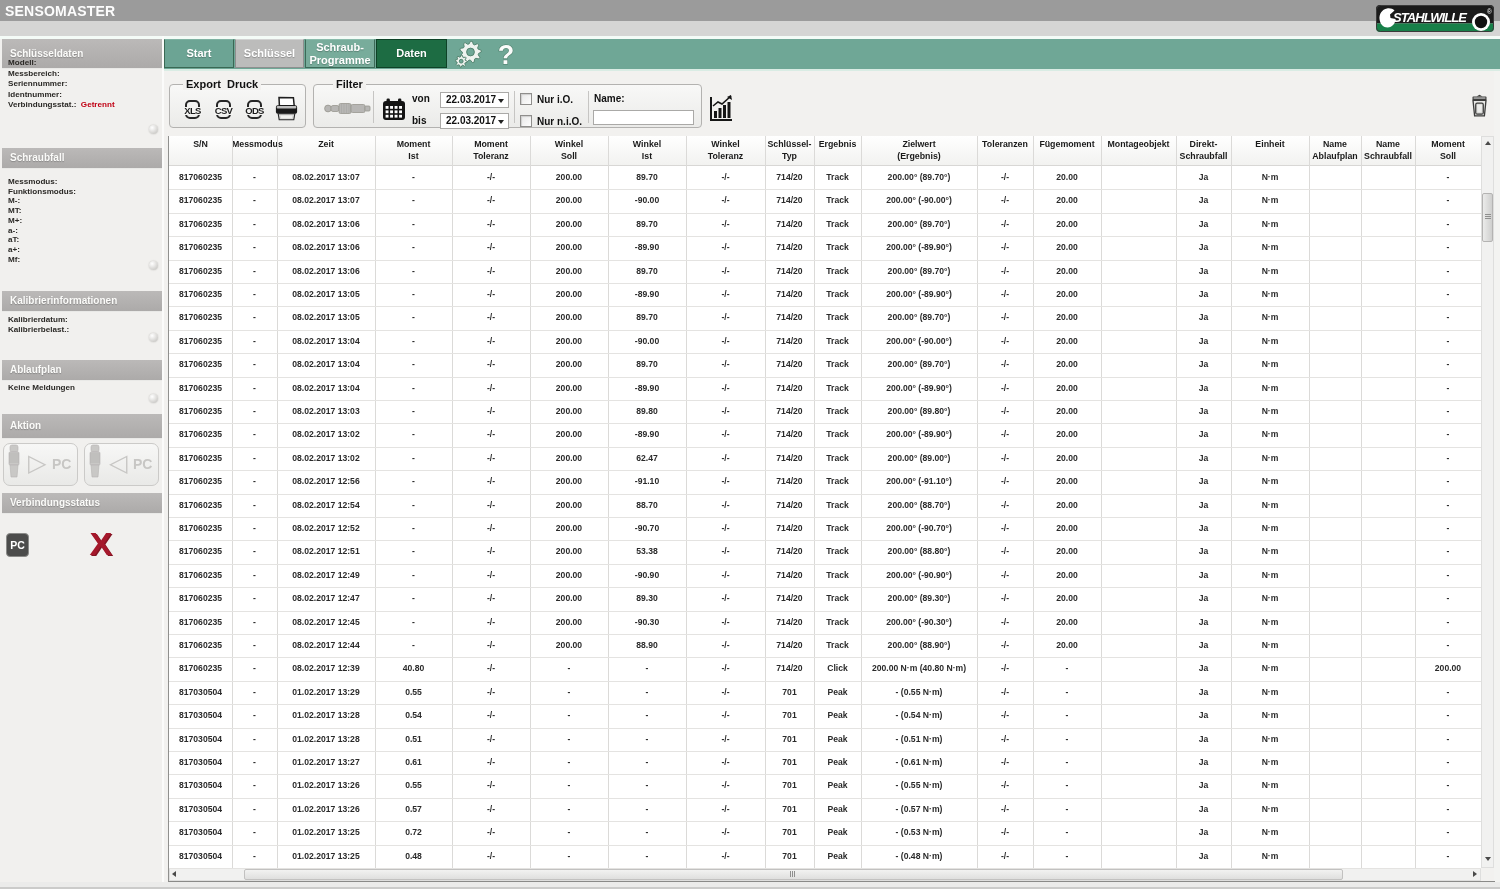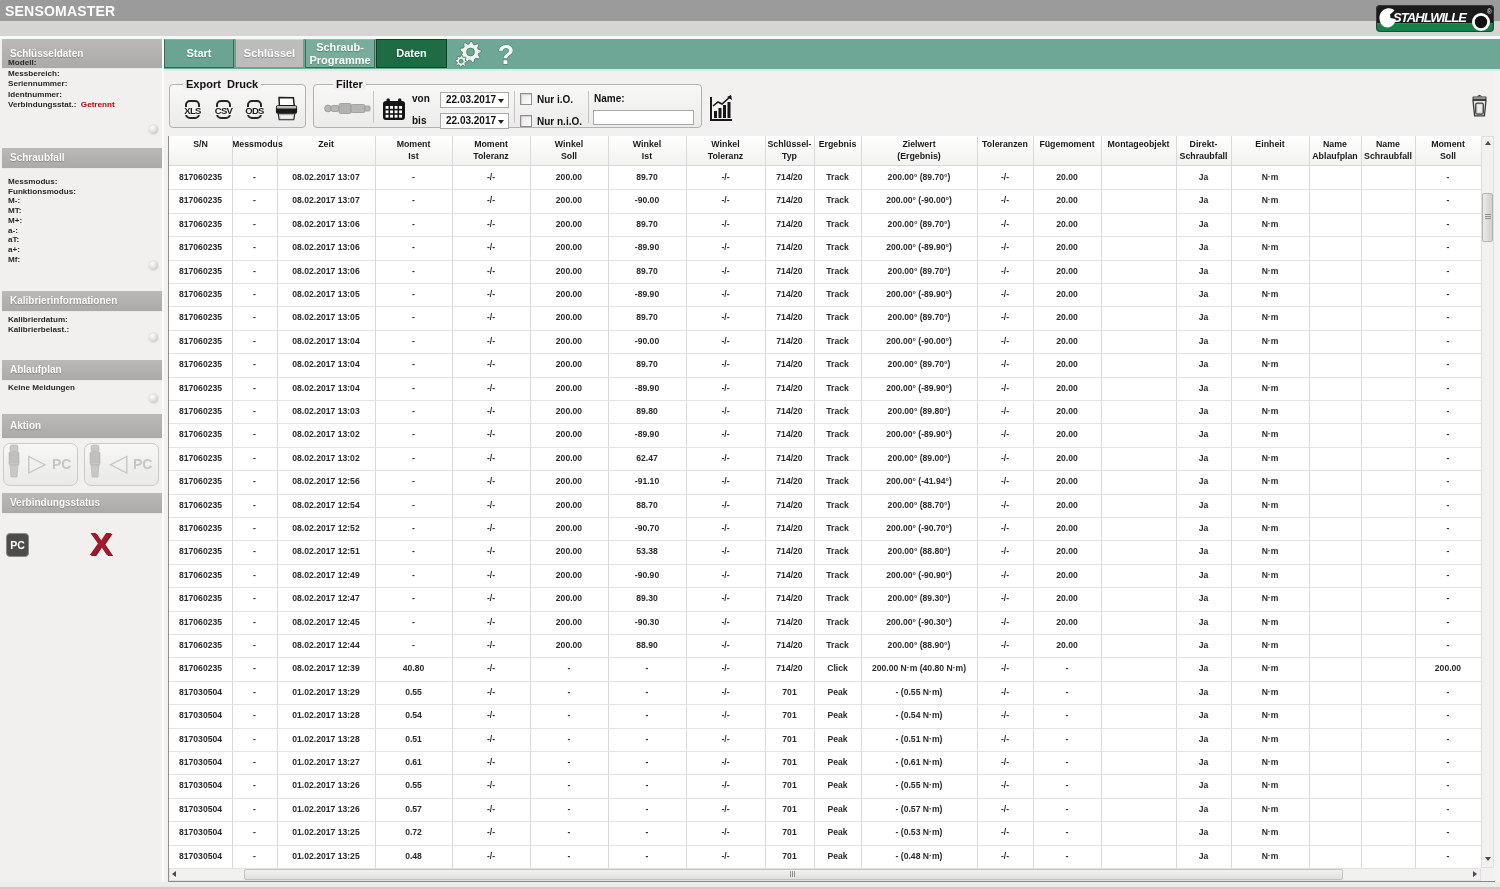--- a/index.html
+++ b/index.html
@@ -522,21 +522,21 @@
     <span style="left:0px;width:63px">817060235</span>
     <span style="left:63px;width:45px">-</span>
     <span style="left:108px;width:98px">08.02.2017 12:56</span>
     <span style="left:206px;width:77px">-</span>
     <span style="left:283px;width:78px">-/-</span>
     <span style="left:361px;width:78px">200.00</span>
     <span style="left:439px;width:78px">-91.10</span>
     <span style="left:517px;width:79px">-/-</span>
     <span style="left:596px;width:49px">714/20</span>
     <span style="left:645px;width:47px">Track</span>
-    <span style="left:692px;width:116px">200.00° (-41.94°)</span>
+    <span style="left:692px;width:116px">200.00° (-91.10°)</span>
     <span style="left:808px;width:56px">-/-</span>
     <span style="left:864px;width:68px">20.00</span>
     <span style="left:1007px;width:55px">Ja</span>
     <span style="left:1062px;width:78px">N·m</span>
     <span style="left:1246px;width:66px">-</span>
   </div>
 <div class="row" style="top:493.6px">
     <span style="left:0px;width:63px">817060235</span>
     <span style="left:63px;width:45px">-</span>
     <span style="left:108px;width:98px">08.02.2017 12:54</span>

